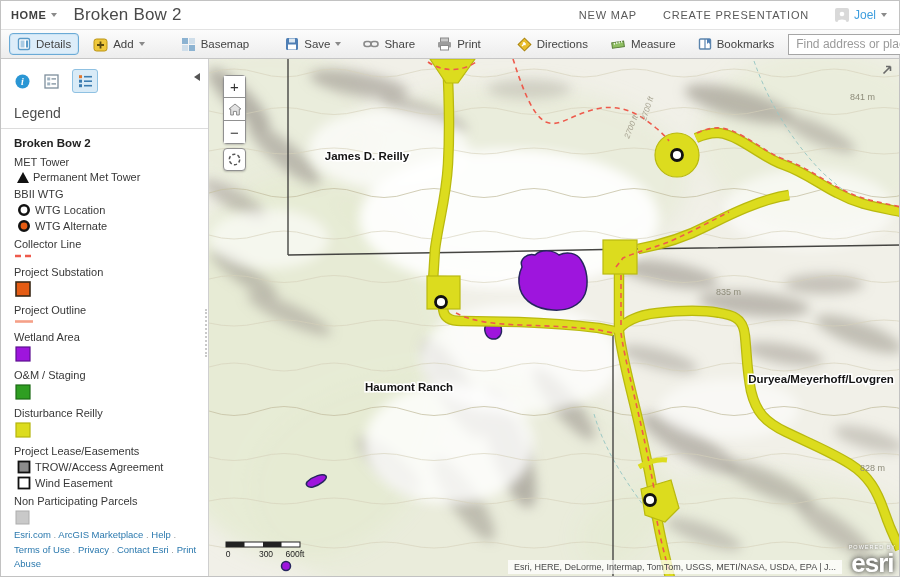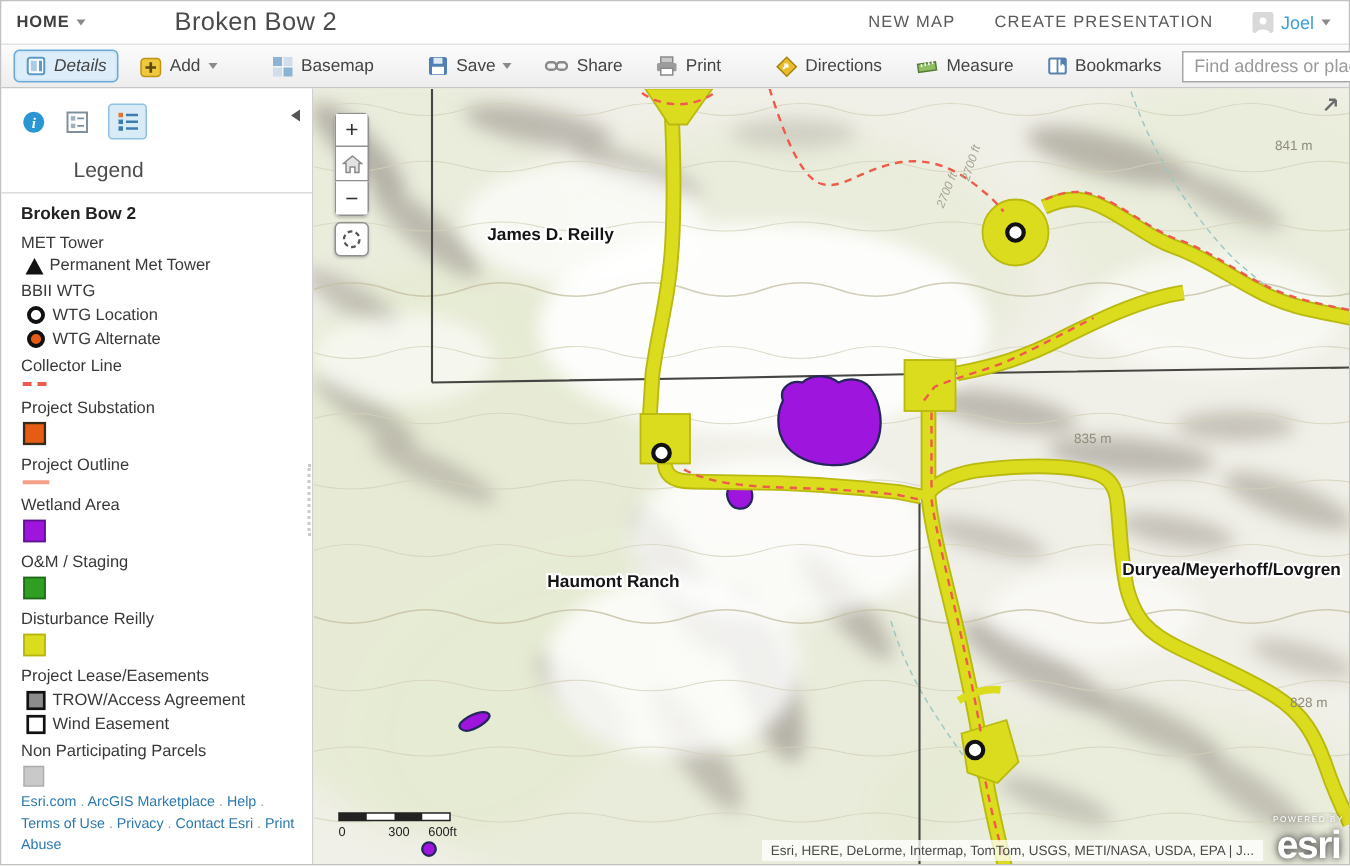--- a/index.html
+++ b/index.html
@@ -1,50 +1,50 @@
 <!DOCTYPE html>
 <html><head>
 <meta charset="utf-8">
 <style>
   * { box-sizing: border-box; margin: 0; padding: 0; }
   html,body { width:900px; height:577px; }
   body { font-family:"Liberation Sans", sans-serif; background:#fff; overflow:hidden; }
   .app { width:900px; height:577px; border:1px solid #c2c2c2; display:flex; flex-direction:column; background:#fff; }
 
   
-  .hdr { height:28px; display:flex; align-items:center; padding:0 12px 0 10px; background:#fff; flex:0 0 28px;gap:43px; }
+  .hdr { height:28px; display:flex; align-items:center; padding:0 12px 0 10px; background:#fff; flex:0 0 28px; }
   .home-wrap { display:flex; align-items:center; gap:5px; cursor:pointer; }
   .home-txt { font-size:11px; font-weight:bold; letter-spacing:.6px; color:#3f3f3f; }
   .caret { width:0; height:0; border-left:3.5px solid transparent; border-right:3.5px solid transparent; border-top:4px solid #8a8a8a; display:inline-block; }
   .title { font-size:17px; color:#4a4a4a; margin-left:16px; letter-spacing:.2px; }
   .hdr-right { margin-left:auto; display:flex; align-items:center; gap:26px; }
   .hdr-link { font-size:11px; letter-spacing:.8px; color:#595959; cursor:pointer; }
   .user-wrap { display:flex; align-items:center; gap:5px; cursor:pointer; }
   .avatar { width:14px; height:14px; background:#d9d9d9; border-radius:2px; display:flex; align-items:flex-end; justify-content:center; overflow:hidden; }
   .user-name { font-size:12px; color:#3e9ede; }
 
   
   .tbar { height:30px; flex:0 0 30px; background:linear-gradient(#fcfcfc,#ededed); border-top:1px solid #e3e3e3; border-bottom:1px solid #c6c6c6; display:flex; align-items:center; padding:0 8px 0 8px; gap:6px; }
   .tbtn { display:flex; align-items:center; gap:5px; font-size:11.5px; color:#444; padding:3px 7px; border:1px solid transparent; border-radius:4px; cursor:pointer; white-space:nowrap; }
-  .tbtn.active { background:#ddedf9; border:1px solid #6aaad6; box-shadow:0 0 0 1px #cde4f4 inset;font-style:italic; }
+  .tbtn.active { background:#ddedf9; border:1px solid #6aaad6; box-shadow:0 0 0 1px #cde4f4 inset; }
   .tsep { width:1px; height:18px; background:#c9c9c9; margin:0 4px; }
   .search-wrap { margin-left:auto; position:relative; }
   .search-input { width:238px; height:21px; border:1px solid #a6a6a6; font-size:12px; color:#444; padding:0 22px 0 7px; font-family:"Liberation Sans",sans-serif; }
   .search-input::placeholder { color:#9a9a9a; }
 
   
   .content { flex:1; display:flex; min-height:0; }
 
   
   .sidebar { width:208px; flex:0 0 208px; background:#fff; border-right:1px solid #cfcfcf; position:relative; padding:0 0 0 0; }
   .panel-icons { display:flex; align-items:center; gap:13px; padding:10px 10px 6px 13px; position:relative; }
   .p-icon { width:16px; height:16px; display:flex; align-items:center; justify-content:center; cursor:pointer; }
   .p-icon.active { width:26px; height:24px; background:#d9ebf7; border:1px solid #8fc1e2; border-radius:3px; }
   .collapse-arrow { position:absolute; right:8px; top:14px; width:0; height:0; border-top:4.5px solid transparent; border-bottom:4.5px solid transparent; border-right:6px solid #555; cursor:pointer; }
-  .legend-h { font-size:14px; color:#4c4c4c; padding:6px 12px 7px 13px;margin-left:35px; }
+  .legend-h { font-size:14px; color:#4c4c4c; padding:6px 12px 7px 13px; }
   .legend-hr { border:none; border-top:1px solid #dcdcdc; margin:0 0 8px 0; }
   .legend-body { padding:0 10px 0 13px; font-size:11px; color:#333; }
   .layer-title { font-weight:bold; font-size:11.5px; color:#222; margin-bottom:7px; }
   .lg-name { margin:5px 0 3px 0; color:#383838; }
   .lg-row { display:flex; align-items:center; gap:4px; margin:2px 0 2px 3px; }
   .lg-row .lbl { color:#383838; }
   .lg-swatch-only { margin:3px 0 7px 1px; display:block; }
   .tri { width:0; height:0; border-left:6px solid transparent; border-right:6px solid transparent; border-bottom:11px solid #111; }
   .sb-footer { position:absolute; left:13px; right:6px; bottom:4px; font-size:9.5px; line-height:1.55; color:#9a9a9a; }
   .sb-footer a { color:#2b79ae; text-decoration:none; cursor:pointer; }

